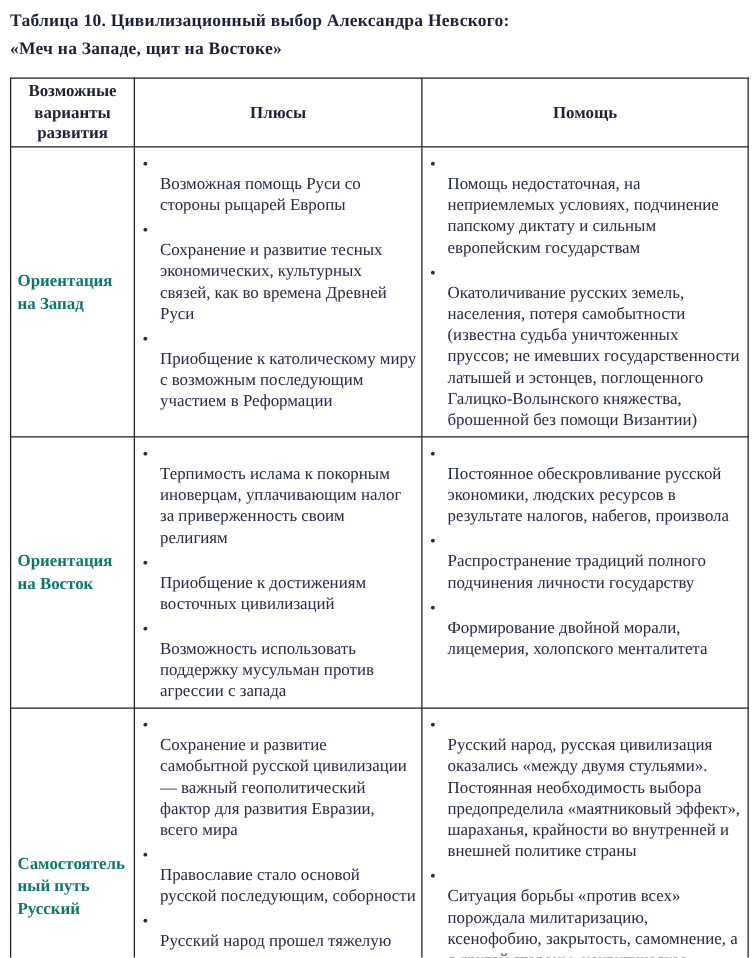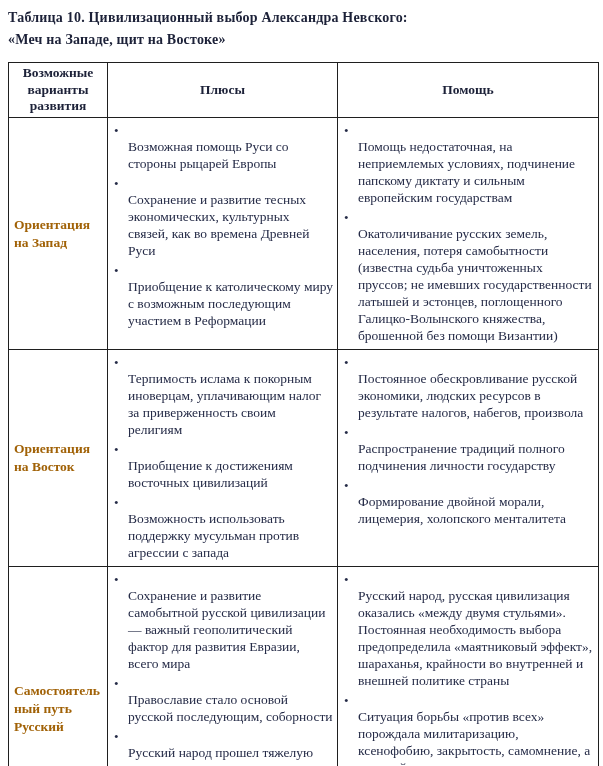--- a/index.html
+++ b/index.html
@@ -47,21 +47,21 @@
     vertical-align: middle;
     line-height: 16.5px;
     padding: 2px 3px;
     color: #1c2138;
   }
   td.variant-cell {
     vertical-align: middle;
     font-weight: bold;
     padding: 2px 2px 2px 5px;
     line-height: 18px;
-    color: #a16207;
+    color: #0f766e;
     hyphens: auto;
     overflow-wrap: break-word;
   }
   td.list-cell {
     vertical-align: top;
     padding: 4px 4px 2px 0;
   }
   ul.bullet-list {
     list-style: none;
     padding-left: 6px;

